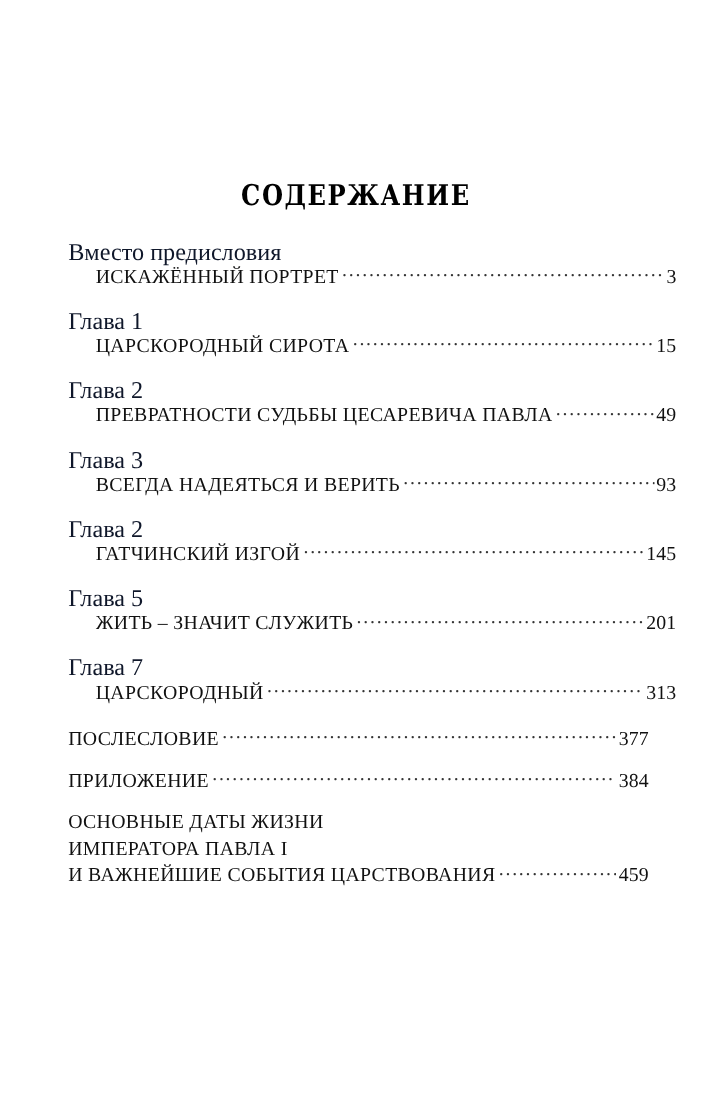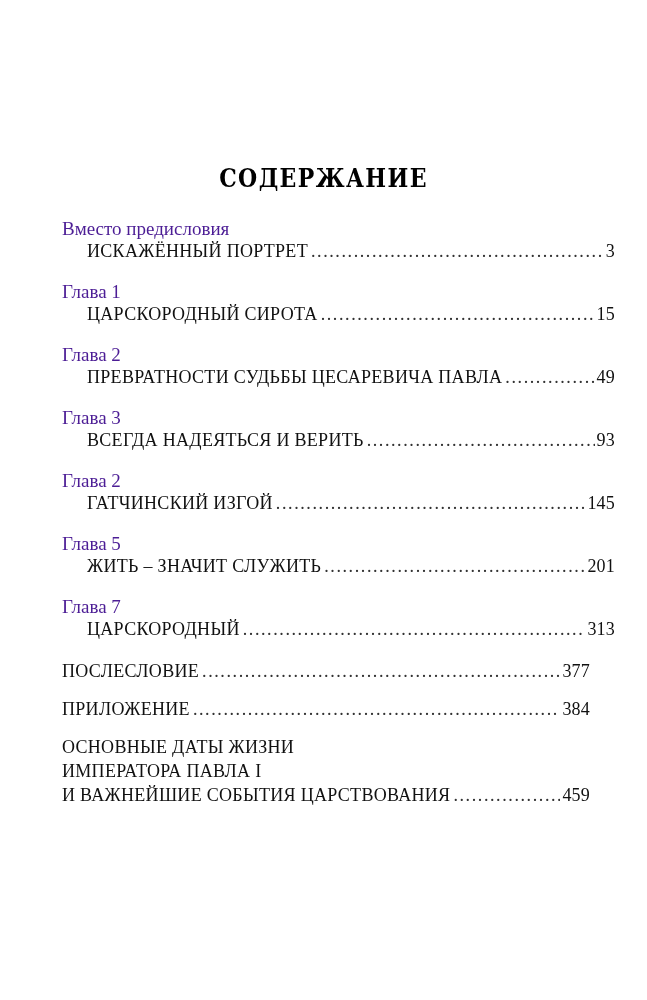--- a/index.html
+++ b/index.html
@@ -57,30 +57,30 @@
   }
   .toc-block.tight {
     margin-bottom: 14px;
   }
   .toc-block:last-child {
     margin-bottom: 0;
   }
 
   
   .block-label {
-    font-size: 19px;
+    font-size: 22px;
     line-height: 21px;
-    color: #4c1d95;
+    color: #0f172a;
     white-space: nowrap;
   }
 
   
   .entry-row {
     display: flex;
-    align-items: flex-end;
+    align-items: flex-start;
     width: 100%;
     font-size: 18px;
     line-height: 24px;
     white-space: nowrap;
   }
   .entry-row.indented {
     padding-left: 25px;
   }
 
   .entry-title {

